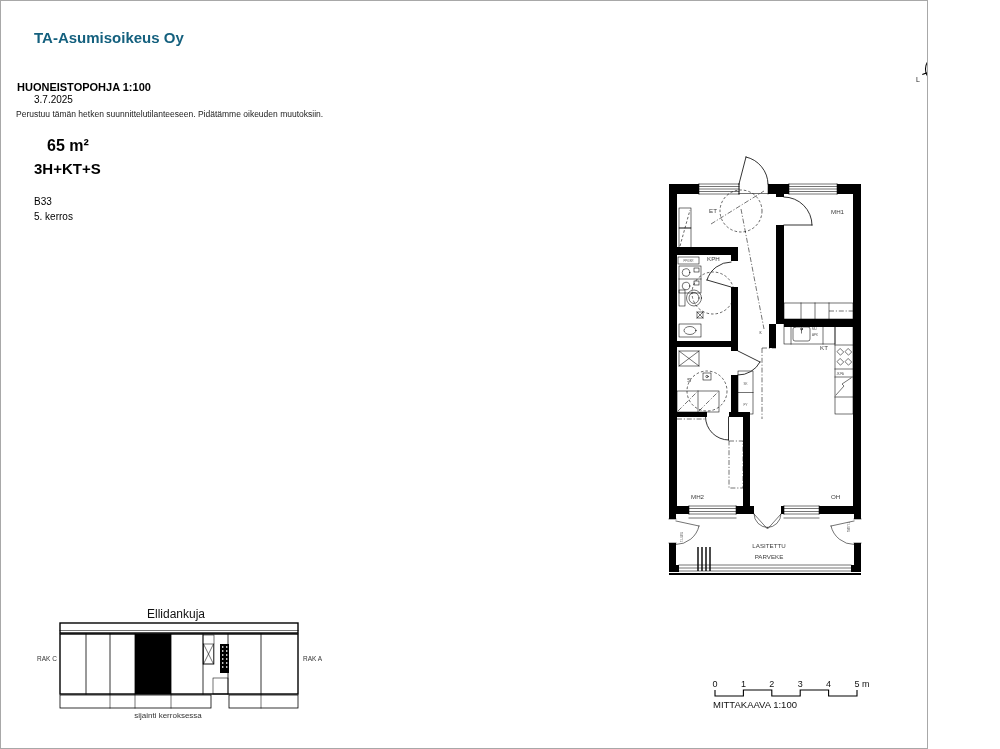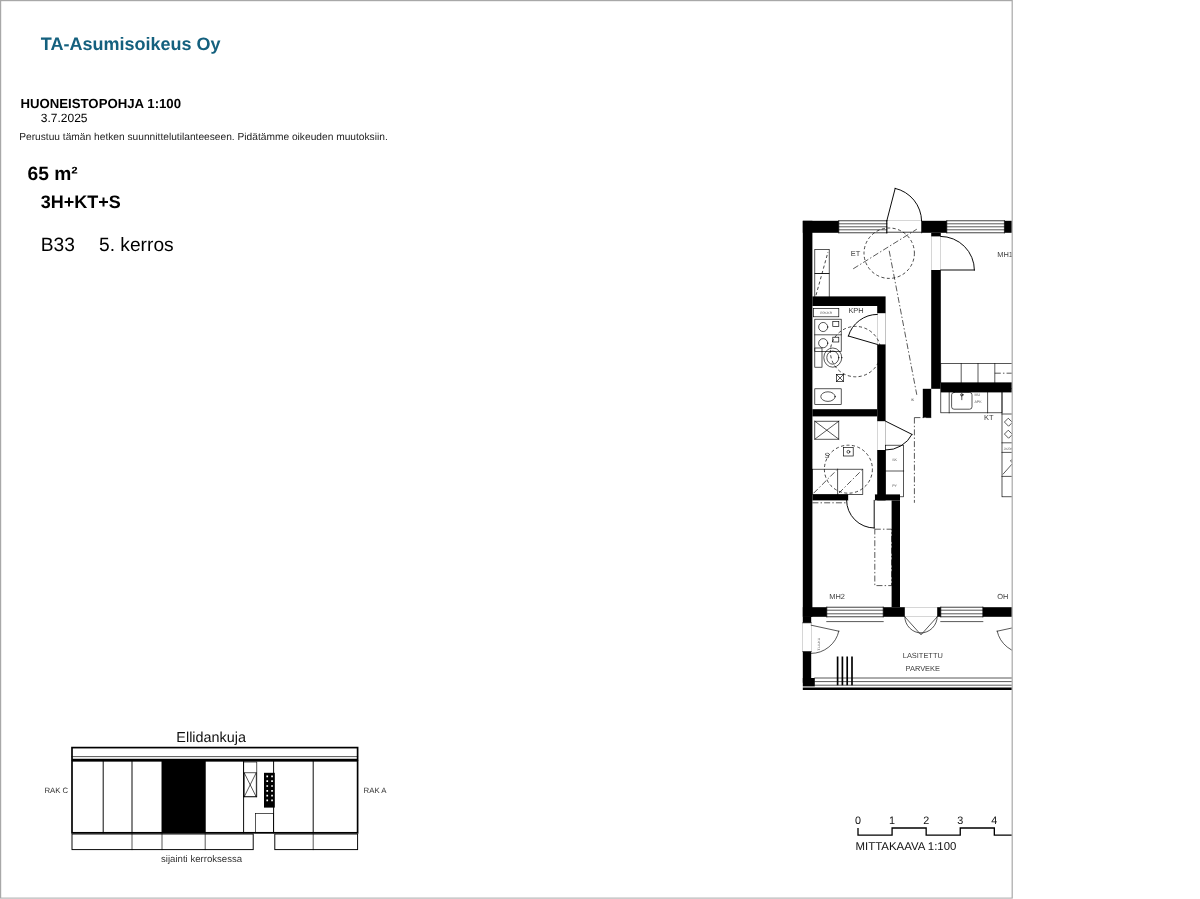--- a/index.html
+++ b/index.html
@@ -1,26 +1,26 @@
 <!DOCTYPE html>
 <html><head>
 <meta charset="utf-8">
 <style>
   html,body{margin:0;padding:0;background:#fff;}
-  .page{position:relative;width:844px;height:749px;background:#fff;overflow:hidden;
+  .page{position:relative;width:928px;height:749px;background:#fff;overflow:hidden;
         font-family:"Liberation Sans",sans-serif;color:#000;box-sizing:border-box;
         border:1px solid #a8a8a8;}
   .abs{position:absolute;}
   .brand{color:#14607e;font-weight:bold;font-size:15px;line-height:19px;}
   .plantype{font-weight:bold;font-size:11px;}
   .date{font-size:10px;}
   .disclaimer{font-size:8.5px;color:#222;}
   .area{font-weight:bold;font-size:16px;}
   .config{font-weight:bold;font-size:15px;}
-  .unitrow{font-size:16px;display:flex;gap:20px;}
+  .unitrow{font-size:10px;display:flex;gap:4px;flex-direction:column;}
   
   .w{fill:#000;stroke:none}
   .cut{fill:#fff;stroke:none}
   .ln{fill:none;stroke:#000;stroke-width:0.8;stroke-linecap:square}
   .thin{fill:none;stroke:#000;stroke-width:0.55;stroke-linecap:square}
   .med{fill:none;stroke:#000;stroke-width:1.4}
   .thk{fill:none;stroke:#000;stroke-width:2}
   .dd{fill:none;stroke:#000;stroke-width:0.55;stroke-dasharray:5 1.8 1.2 1.8}
   .dsh{fill:none;stroke:#000;stroke-width:0.6;stroke-dasharray:2.6 2}
   .rlab{font-family:"Liberation Sans",sans-serif;font-size:6.2px;fill:#3d3d3d}
@@ -38,21 +38,21 @@
 <body>
 
 <div class="page">
 
   <div class="abs" style="left:33px;top:27px;">
     <div class="brand">TA-Asumisoikeus Oy</div>
   </div>
   <div class="abs plantype" style="left:16px;top:80px;">HUONEISTOPOHJA 1:100</div>
   <div class="abs date" style="left:33px;top:93px;">3.7.2025</div>
   <div class="abs disclaimer" style="left:15px;top:108px;">Perustuu tämän hetken suunnittelutilanteeseen. Pidätämme oikeuden muutoksiin.</div>
-  <div class="abs area" style="left:22px;top:136px;">65 m²</div>
+  <div class="abs area" style="left:46px;top:136px;">65 m²</div>
   <div class="abs config" style="left:33px;top:159px;">3H+KT+S</div>
   <div class="abs unitrow" style="left:33px;top:195px;">
     <span>B33</span>
     <span>5. kerros</span>
   </div>
 
   <svg class="abs" style="left:908px;top:38px;" width="60" height="60" viewBox="0 0 60 60">
     <circle cx="30" cy="30" r="13.5" class="thin" style="stroke-width:1.1"></circle>
     <path class="thin" style="stroke-width:1.1" d="M13.8 35.3 L46.2 24.7 M24.7 13.8 L35.3 46.2"></path>
     <text class="cmp" x="23" y="15" text-anchor="middle">P</text>

